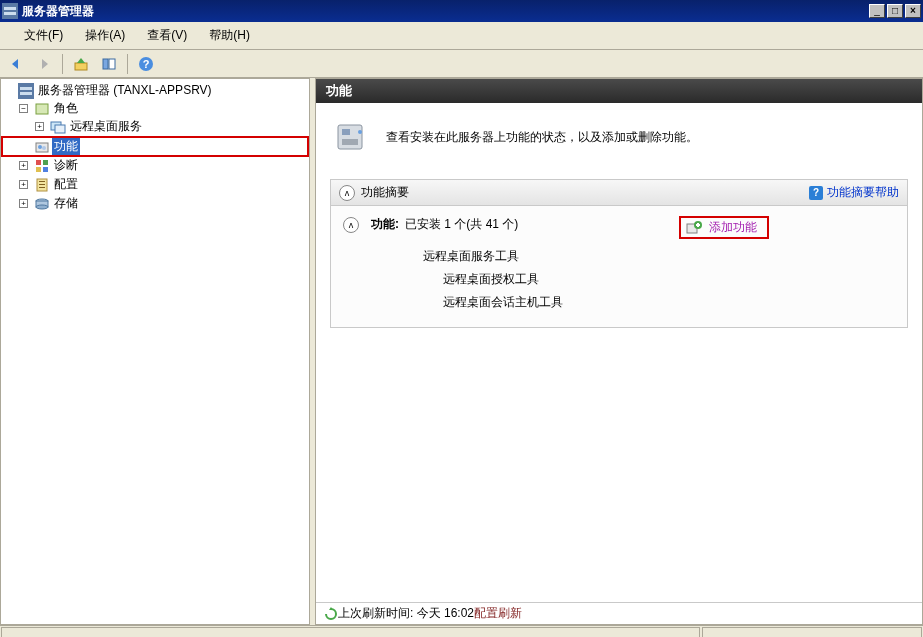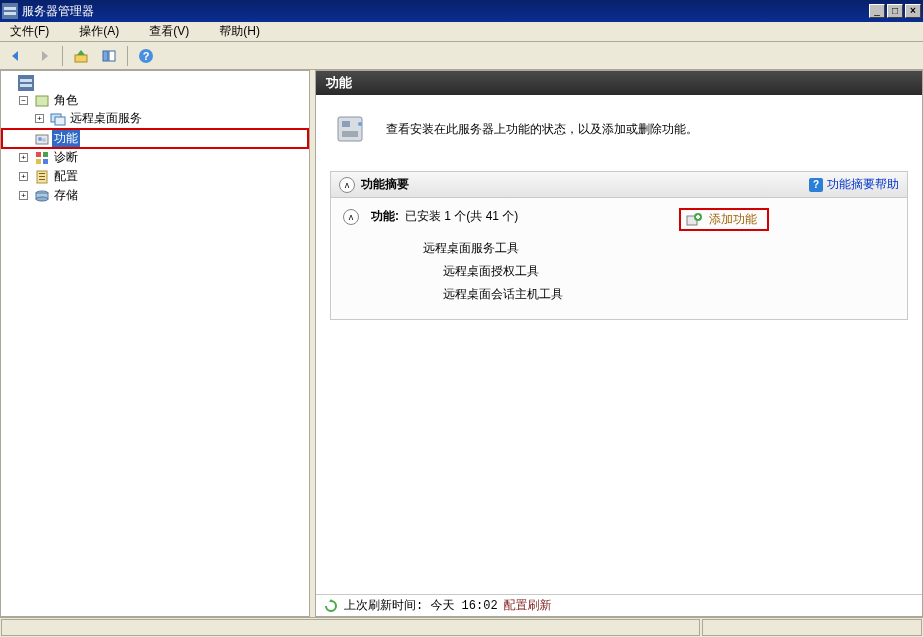--- a/index.html
+++ b/index.html
@@ -1,26 +1,26 @@
 <!DOCTYPE html>
 <html><head>
 <meta charset="utf-8">
 <style>
 * { box-sizing: border-box; margin: 0; padding: 0; }
 body { width: 923px; height: 637px; font-family: "Microsoft YaHei", SimSun, Tahoma, sans-serif; font-size: 12px; background: #d4d0c8; overflow: hidden; }
 
 
 .titlebar { height: 22px; background: linear-gradient(#08216b, #0a2d91); color: #fff; display: flex; align-items: center; padding: 0 2px; }
 .titlebar .app-icon { width: 16px; height: 16px; margin-right: 4px; background: #4a6; display:inline-block; }
-.titlebar .title { flex: 1; font-weight: normal; font-size: 12px; }
+.titlebar .title { flex: 1; font-weight: bold; font-size: 12px; }
 .winbtn { width: 16px; height: 14px; background: #c0c0c0; border: 1px solid #fff; border-right-color:#404040; border-bottom-color:#404040; margin-left: 2px; display:flex; align-items:center; justify-content:center; font-family: Arial; font-size:10px; color:#000; line-height:1; }
 .winbtn.close { font-weight:bold; }
 
 
-.menubar { height: 20px; background: #ece9d8; display: flex; align-items: center; padding: 0 4px; border-bottom: 1px solid #aca899; gap: 18px;}
+.menubar { height: 28px; background: #ece9d8; display: flex; align-items: center; padding: 0 18px; border-bottom: 1px solid #aca899; gap: 10px;}
 .menubar span { padding: 2px 6px; cursor: default; }
 
 
 .toolbar { height: 28px; background: #ece9d8; display:flex; align-items:center; padding:0 4px; border-bottom:1px solid #aca899; gap:4px;}
 .tbtn { width:24px; height:24px; display:flex; align-items:center; justify-content:center; }
 .sep { width:1px; height:20px; background:#aca899; margin:0 2px; }
 
 
 .split { display:flex; height: calc(637px - 22px - 20px - 28px - 20px); }
 .left { width: 310px; border:1px solid #aca899; background:#fff; overflow:auto; padding:2px; }
@@ -44,39 +44,39 @@
 
 .rheader { height:24px; background: linear-gradient(#4a4a4a,#2a2a2a); color:#fff; display:flex; align-items:center; padding:0 10px; font-weight:bold; font-size:13px;}
 .rbody { flex:1; overflow:auto; background:#fff;}
 
 .intro { display:flex; align-items:center; padding:16px 18px; gap:16px;}
 .server-icon { width:36px; height:36px; }
 
 .panel { margin:8px 14px; border:1px solid #c9c9c9; background:#fcfcfc; }
 .panel-h { height:26px; background: linear-gradient(#f7f7f7,#e4e4e4); border-bottom:1px solid #c9c9c9; display:flex; align-items:center; padding:0 8px; }
 .collapse-btn { width:16px; height:16px; border:1px solid #888; border-radius:8px; display:flex; align-items:center; justify-content:center; font-size:9px; margin-right:6px; background:#fff; cursor:pointer;}
-.panel-h .ptitle { flex:1; font-weight:bold; }
+.panel-h .ptitle { flex:1; font-weight:normal; }
 .help-link { color:#0033cc; cursor:pointer; display:flex; align-items:center; gap:4px; }
 .help-icon { width:14px; height:14px; background:#2b7fd6; color:#fff; font-weight:bold; display:flex; align-items:center; justify-content:center; font-size:10px; border-radius:2px;}
 
 .panel-body { display:flex; padding:10px 8px 14px 8px; }
 .pb-left { flex:1; }
 .summary-line { display:flex; align-items:center; gap:6px; margin-bottom:12px; padding-left:4px;}
 .installed-list { padding-left:44px; line-height:1.9; }
 .installed-list .l1 { padding-left:0; }
 .installed-list .l2 { padding-left:20px; }
 .installed-list .l3 { padding-left:40px; }
 .installed-list .l4 { padding-left:60px; }
 .pb-right { width:220px; }
-.action-link { display:flex; align-items:center; gap:6px; color:#a16207; cursor:pointer; padding:2px 4px; }
+.action-link { display:flex; align-items:center; gap:6px; color:#a21caf; cursor:pointer; padding:2px 4px; }
 .action-link.boxed { border:2px solid #d40000; padding:1px 4px; width:90px;}
 .aicon { width:18px; height:16px; display:inline-block; }
 
 
-.refreshbar { border-top:1px solid #c9c9c9; height:22px; display:flex; align-items:center; padding:0 8px; gap:6px; font-size:12px;font-family:Liberation Mono, monospace; }
+.refreshbar { border-top:1px solid #c9c9c9; height:22px; display:flex; align-items:center; padding:0 8px; gap:0; font-size:12px; }
 .refresh-icon { width:14px; height:14px; }
 .refreshbar .lnk { color:#7f1d1d; cursor:pointer;}
 
 
 .statusbar { height:20px; background:#ece9d8; border-top:1px solid #aca899; display:flex; }
 .statusbar .cell { flex:1; border:1px solid #aca899; margin:1px; background:#ece9d8;}
 
 
 svg { display:block; }
 </style>
@@ -143,20 +143,21 @@
       <li>
         <div class="row indent0">
           <span class="toggle blank"></span>
           <span class="icon">
               <svg width="16" height="16">
                 <rect width="16" height="16" fill="#5a7aa5"></rect>
                 <rect x="2" y="4" width="12" height="3" fill="#cde"></rect>
                 <rect x="2" y="9" width="12" height="3" fill="#cde"></rect>
               </svg>
             </span>
+          <span class="label">服务器管理器 (TANXL-APPSRV)</span>
         </div>
         <ul>
           <li>
             <div class="row indent1">
               <span class="toggle">−</span>
               <span class="icon">
                   <svg width="16" height="16">
                     <rect x="2" y="3" width="12" height="10" fill="#d7e8b6" stroke="#7aa040"></rect>
                   </svg>
                 </span>

